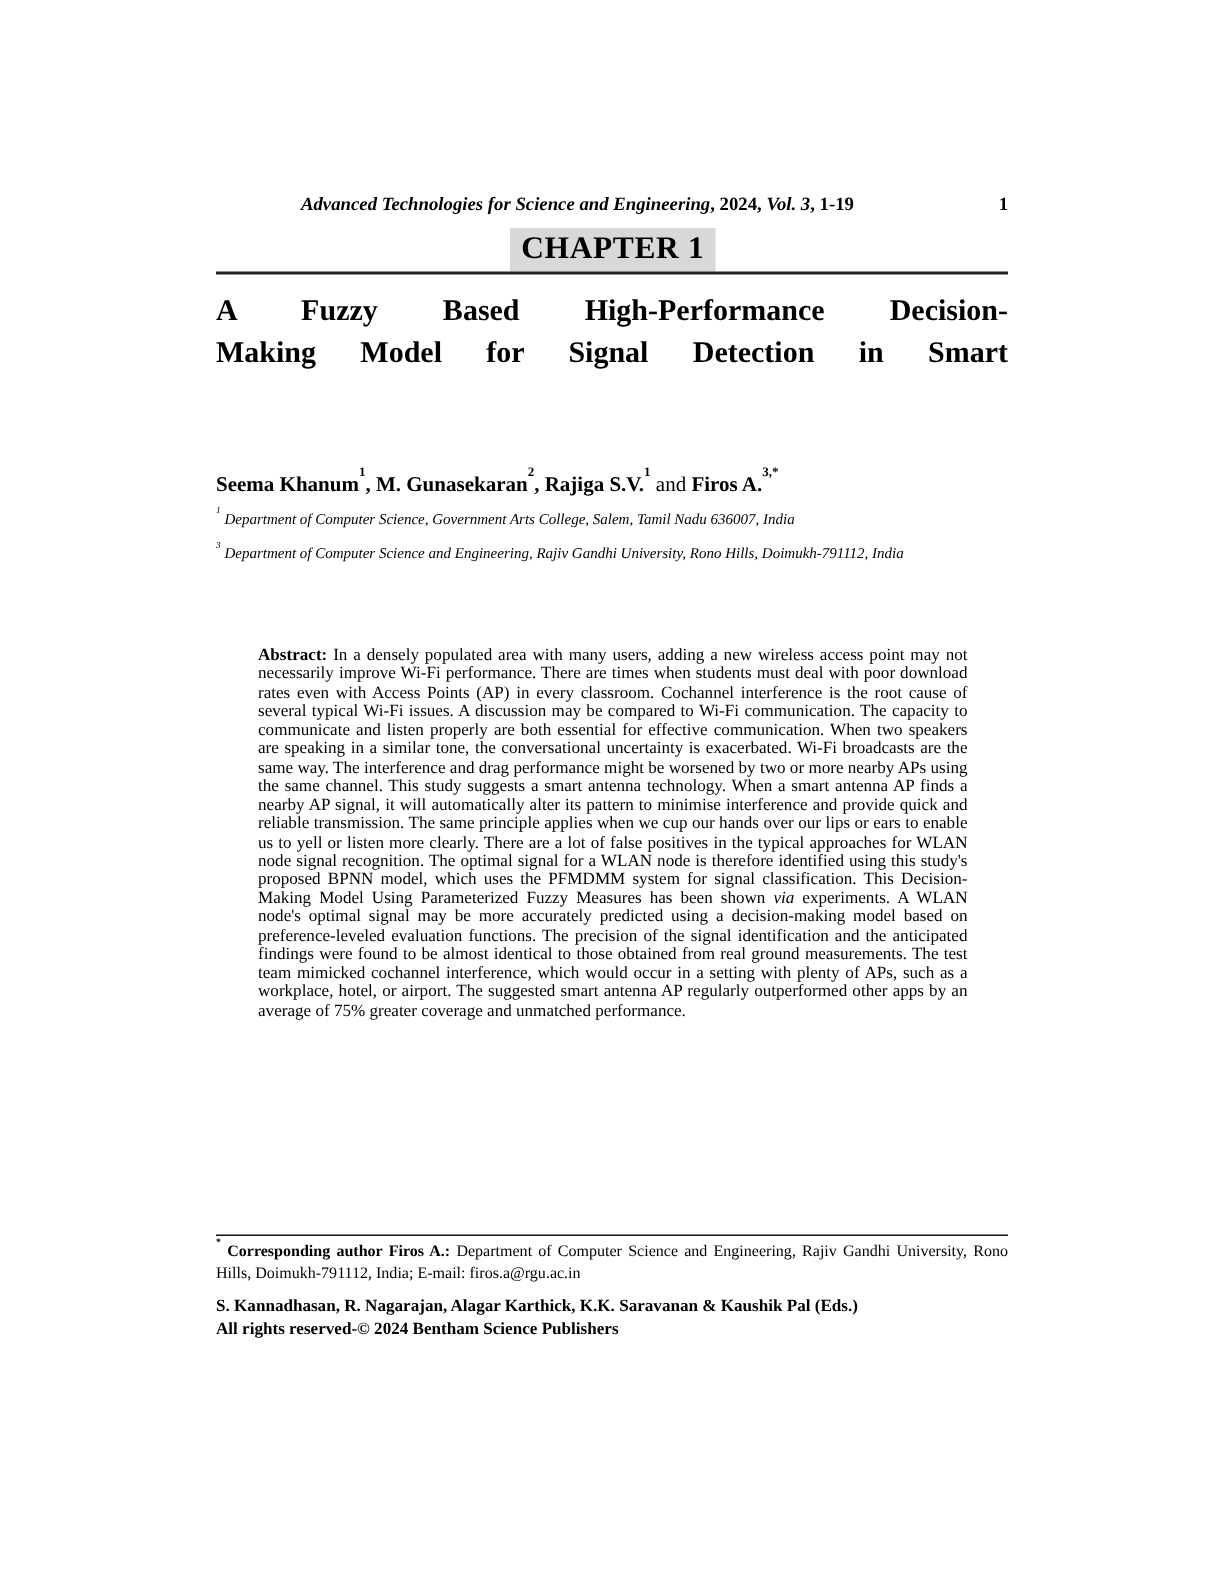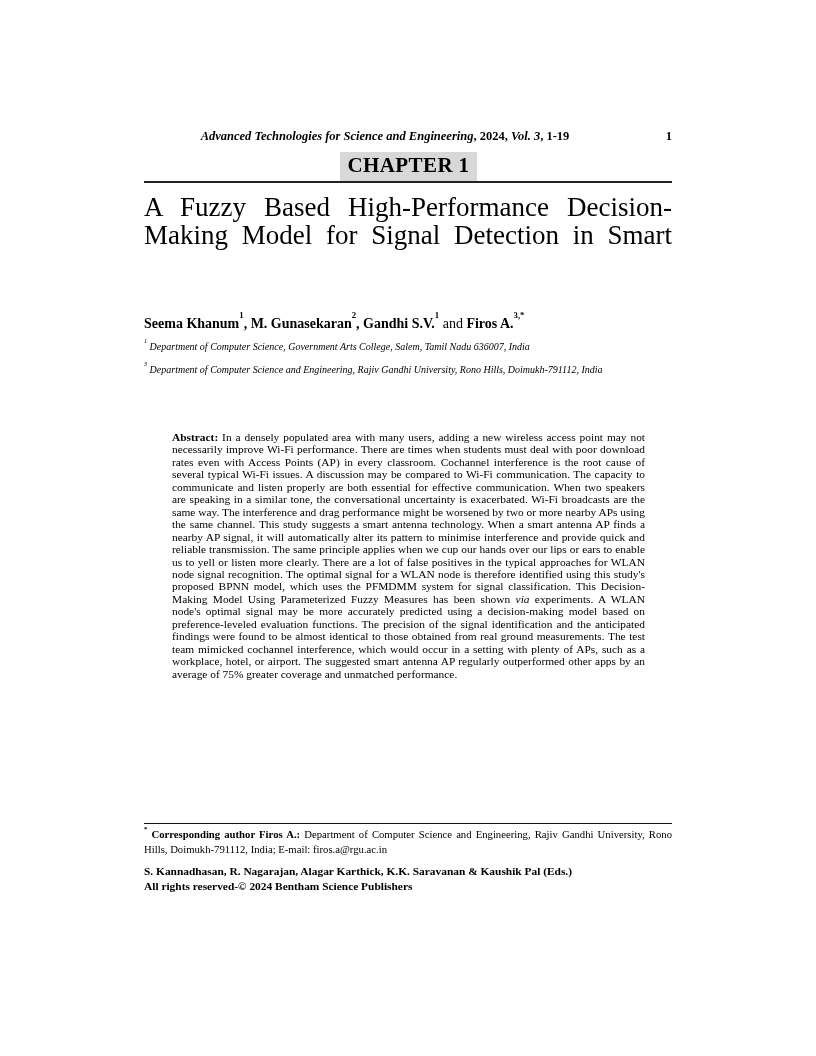--- a/index.html
+++ b/index.html
@@ -27,21 +27,21 @@
     display: inline-block; background: #d8d8d8;
     font-size: 21px; font-weight: bold; letter-spacing: 0.4px;
     padding: 1px 7px 3px 7px;
   }
   .rule { position: absolute; left: 144px; width: 528px; height: 0; }
   .rule-header { top: 181px; border-top: 2px solid #222; }
   .rule-footnote { top: 823px; border-top: 1.5px solid #111; }
 
   
   .title { position: absolute; top: 194px; left: 144px; width: 528px;
-           font-size: 27px; font-weight: normal; line-height: 27.5px; }
+           font-size: 20px; font-weight: bold; line-height: 27.5px; }
   .title-line { text-align: justify; }
   .title-line.jl { text-align-last: justify; }
 
   
   .authors { position: absolute; top: 315px; left: 144px; width: 528px;
              font-size: 14px; line-height: 18px; }
   .authors .b { font-weight: bold; }
   sup.s { font-size: 62%; line-height: 0; position: relative; top: -0.45em; font-weight: bold; }
 
   
@@ -78,21 +78,21 @@
   <div class="chapter-row">
     <span class="chapter-badge">CHAPTER 1</span>
   </div>
   <div class="rule rule-header"></div>
 
   <div class="title">
     <div class="title-line jl">A Fuzzy Based High-Performance Decision-</div>
     <div class="title-line jl">Making Model for Signal Detection in Smart</div>
   </div>
 
-  <div class="authors"><span class="b">Seema Khanum</span><sup class="s">1</sup><span class="b">, </span><span class="b">M. Gunasekaran</span><sup class="s">2</sup><span class="b">, </span><span class="b">Gandhi S.V.</span><sup class="s">1</sup><span> and </span><span class="b">Firos A.</span><sup class="s">3,*</sup></div>
+  <div class="authors"><span class="b">Seema Khanum</span><sup class="s">1</sup><span class="b">, </span><span class="b">M. Gunasekaran</span><sup class="s">2</sup><span class="b">, </span><span class="b">Rajiga S.V.</span><sup class="s">1</sup><span> and </span><span class="b">Firos A.</span><sup class="s">3,*</sup></div>
 
   <div class="affils">
     <p class="affil"><sup class="s">1</sup><span> Department of Computer Science, Government Arts College, Salem, Tamil Nadu 636007, India</span></p>
     <p class="affil"><sup class="s">3</sup><span> Department of Computer Science and Engineering, Rajiv Gandhi University, Rono Hills, Doimukh-791112, India</span></p>
   </div>
 
   <div class="abstract"><span class="label">Abstract:</span><span> In a densely populated area with many users, adding a new wireless access point may not necessarily improve Wi-Fi performance. There are times when students must deal with poor download rates even with Access Points (AP) in every classroom. Cochannel interference is the root cause of several typical Wi-Fi issues. A discussion may be compared to Wi-Fi communication. The capacity to communicate and listen properly are both essential for effective communication. When two speakers are speaking in a similar tone, the conversational uncertainty is exacerbated. Wi-Fi broadcasts are the same way. The interference and drag performance might be worsened by two or more nearby APs using the same channel. This study suggests a smart antenna technology. When a smart antenna AP finds a nearby AP signal, it will automatically alter its pattern to minimise interference and provide quick and reliable transmission. The same principle applies when we cup our hands over our lips or ears to enable us to yell or listen more clearly. There are a lot of false positives in the typical approaches for WLAN node signal recognition. The optimal signal for a WLAN node is therefore identified using this study's proposed BPNN model, which uses the PFMDMM system for signal classification. This Decision-Making Model Using Parameterized Fuzzy Measures has been shown </span><span class="it">via</span><span> experiments. A WLAN node's optimal signal may be more accurately predicted using a decision-making model based on preference-leveled evaluation functions. The precision of the signal identification and the anticipated findings were found to be almost identical to those obtained from real ground measurements. The test team mimicked cochannel interference, which would occur in a setting with plenty of APs, such as a workplace, hotel, or airport. The suggested smart antenna AP regularly outperformed other apps by an average of 75% greater coverage and unmatched performance.</span></div>
 
   <div class="rule rule-footnote"></div>
 

